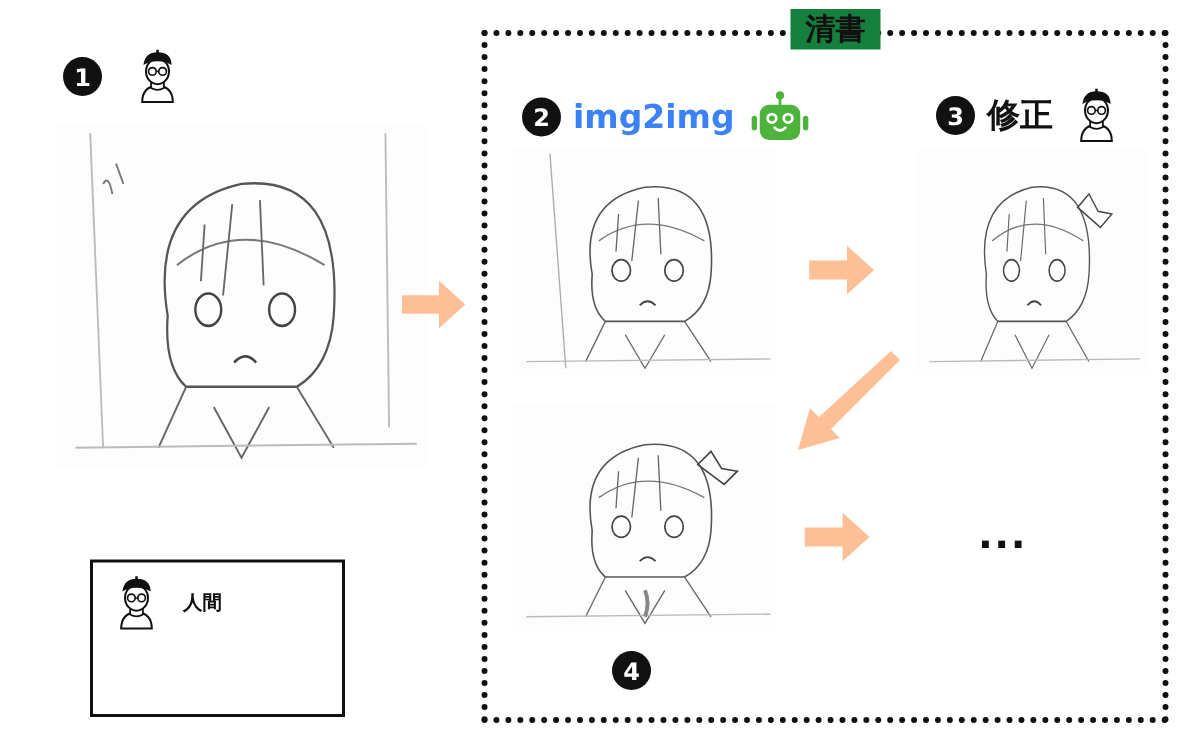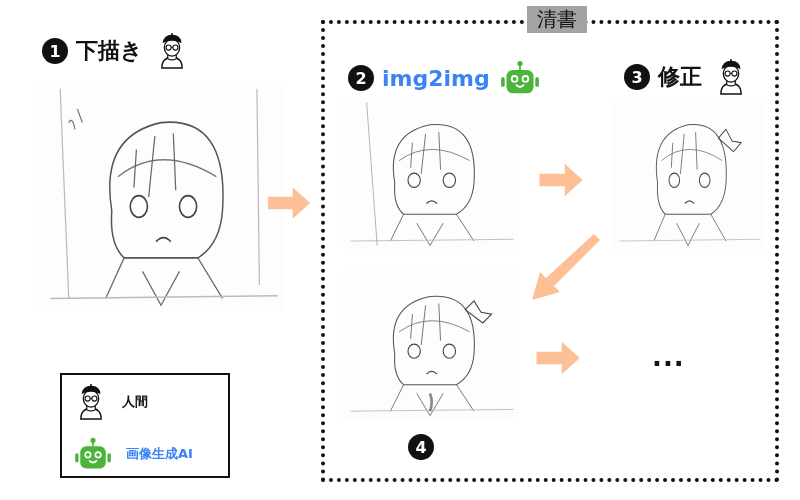--- a/index.html
+++ b/index.html
@@ -22,21 +22,21 @@
   }
   .green { color: #3b82f6; }
   .icon { display: inline-block; flex: none; }
 
   .clean-box {
     position: absolute; left: 321px; top: 20px; width: 458px; height: 462px;
     border: 4px dotted #111; box-sizing: border-box;
   }
   .clean-label {
     position: absolute; left: 527px; top: 6px; padding: 0 10px;
-    background: #a3a3a3; font-weight: normal; font-size: 20px;
+    background: #15803d; font-weight: bold; font-size: 20px;
   }
 
   .sketch {
     position: absolute; background: #fdfdfd; overflow: hidden;
   }
   .sketch svg { width: 100%; height: 100%; display: block; }
 
   .legend {
     position: absolute; left: 60px; top: 373px; width: 170px; height: 105px;
     border: 2px solid #111; box-sizing: border-box; background: #fff;
@@ -85,21 +85,20 @@
       <line x1="10" y1="160" x2="195" y2="158" stroke="#bbb" stroke-width="1"></line>
     </symbol>
     <symbol id="arrow-right" viewBox="0 0 50 40">
       <path d="M0 13 H28 V2 L48 20 L28 38 V27 H0 Z" fill="#fdbf95"></path>
     </symbol>
   </defs>
 </svg>
 
 <div class="step-title" style="left:42px; top:32px;">
   <span class="num">1</span>
-  <span>下描き</span>
   <svg class="icon" width="34" height="38" style="margin-left:12px">
       <use href="#human"></use>
     </svg>
 </div>
 
 <div class="sketch" style="left:38px; top:82px; width:246px; height:230px;">
   <svg viewBox="0 0 200 170" preserveAspectRatio="none">
     <use href="#face"></use>
     <path d="M18 5 L25 160 M178 5 L180 150" stroke="#bbb" stroke-width="1" fill="none"></path>
     <path d="M25 30 Q28 25 30 35 M32 20 L36 30" stroke="#777" stroke-width="1" fill="none"></path>
@@ -169,19 +168,13 @@
   <span class="num">4</span>
 </div>
 
 <div class="legend">
   <div class="legend-row" style="top:8px;">
     <svg class="icon" width="34" height="38">
         <use href="#human"></use>
       </svg>
     <span class="txt">人間</span>
   </div>
-  <div class="legend-row" style="top:62px;">
-    <svg class="icon" width="38" height="34">
-        <use href="#robot"></use>
-      </svg>
-    <span class="txt green">画像生成AI</span>
-  </div>
 </div>
 
 </body></html>

